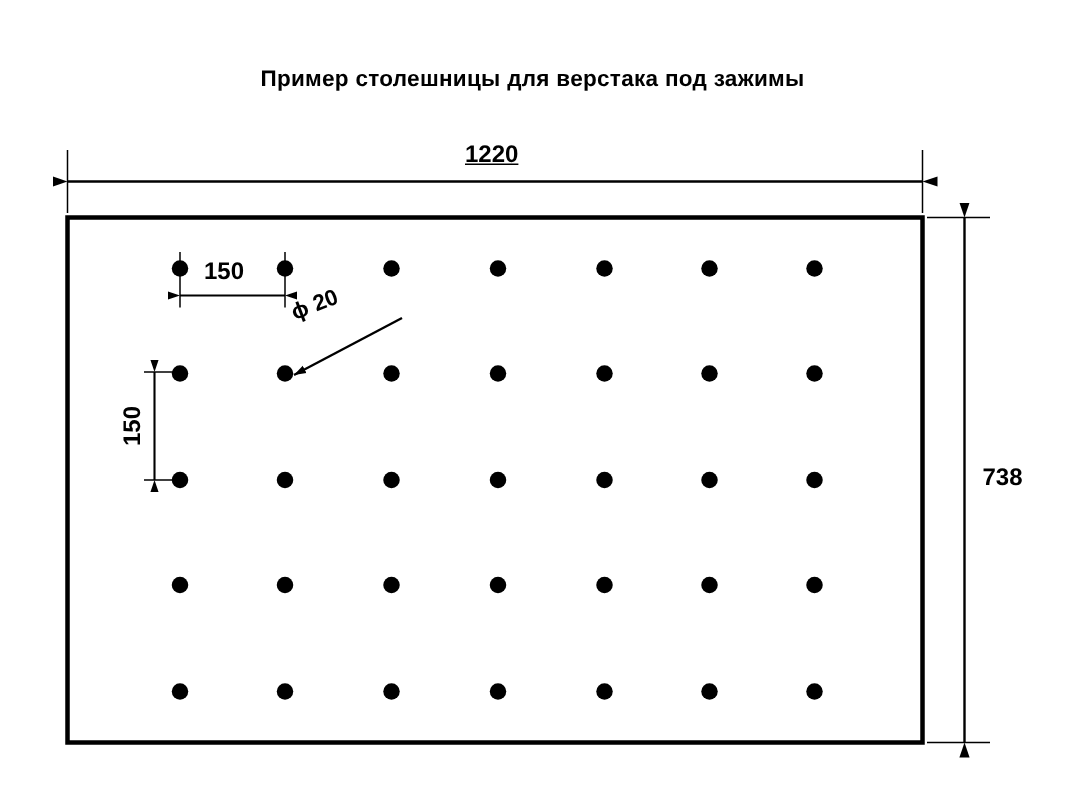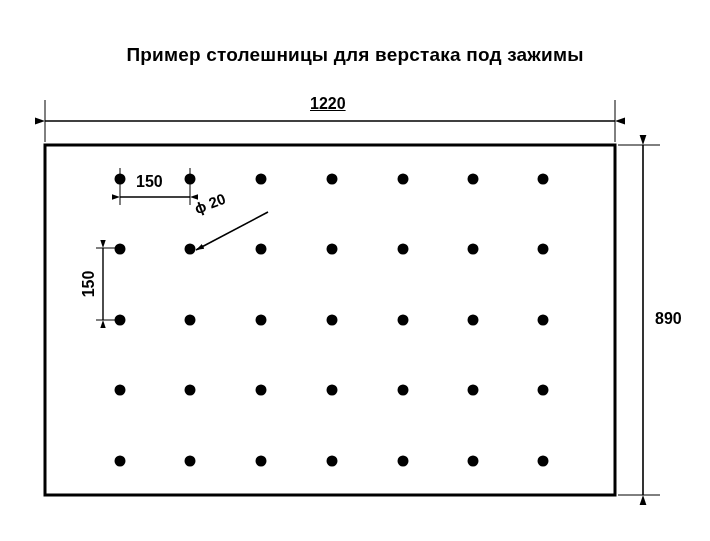--- a/index.html
+++ b/index.html
@@ -18,21 +18,21 @@
     position: relative;
     width: 710px;
     height: 541px;
   }
   .title {
     position: absolute;
     left: 0;
     top: 44px;
     width: 710px;
     text-align: center;
-    font-size: 19px;
+    font-size: 15px;
     font-weight: bold;
     letter-spacing: 0.2px;
   }
   svg.drawing {
     position: absolute;
     left: 0;
     top: 0;
   }
   .dimtext {
     position: absolute;
@@ -134,21 +134,21 @@
       <circle cx="261" cy="461" r="5.5"></circle>
       <circle cx="332" cy="461" r="5.5"></circle>
       <circle cx="403" cy="461" r="5.5"></circle>
       <circle cx="473" cy="461" r="5.5"></circle>
       <circle cx="543" cy="461" r="5.5"></circle>
     </g>
   </svg>
 
   <div class="dimtext" style="left:310px; top:95px;text-decoration:underline;">1220</div>
 
-  <div class="dimtext" style="left:655px; top:310px;">890</div>
+  <div class="dimtext" style="left:655px; top:310px;">738</div>
 
   <div class="dimtext" style="left:136px; top:173px;">150</div>
 
   <div class="dimtext rot" style="left:69px; top:275px; width:40px; text-align:center;">150</div>
 
   <div class="dimtext diam" style="left:198px; top:200px;">ϕ 20</div>
 
 </div>
 
 </body></html>

